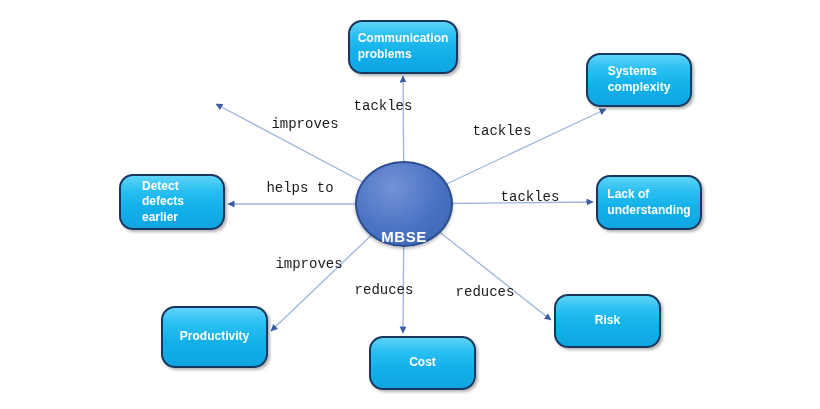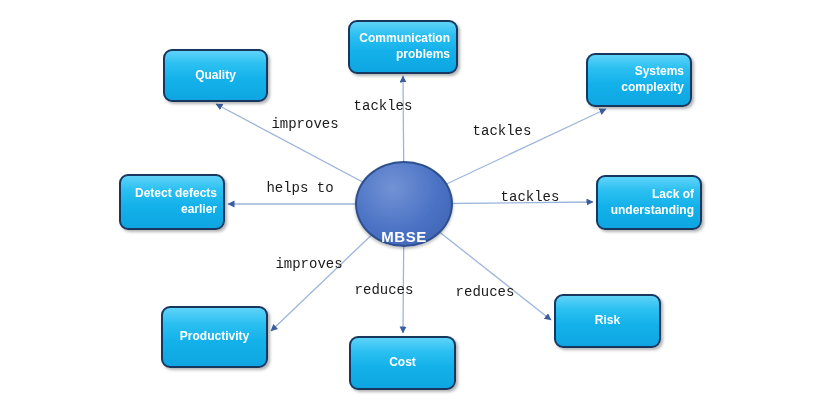--- a/index.html
+++ b/index.html
@@ -13,39 +13,39 @@
   }
   .edges-svg {
     position: absolute;
     left: 0; top: 0;
     width: 820px; height: 409px;
   }
   .node {
     position: absolute;
     box-sizing: border-box;
     border: 2px solid #17375e;
-    border-radius: 9px;
+    border-radius: 14px;
     background: linear-gradient(180deg, #5fd3f8 0%, #2cc0f1 26%, #13b1ea 58%, #0ea6e2 100%);
     box-shadow: 2px 2px 3px rgba(40,40,40,0.35);
     display: flex;
     align-items: center;
     justify-content: center;
-    text-align: right;
+    text-align: left;
     color: #ffffff;
     font-weight: bold;
     font-size: 12px;
     line-height: 1.3;
-    padding: 2px 6px;
+    padding: 2px 21px;
   }
   .node-quality        { left: 163px; top: 49px;  width: 105px; height: 53px; }
   .node-communication  { left: 348px; top: 20px;  width: 110px; height: 54px; }
   .node-systems        { left: 586px; top: 53px;  width: 106px; height: 54px; }
   .node-lack           { left: 596px; top: 175px; width: 106px; height: 55px; }
   .node-risk           { left: 554px; top: 294px; width: 107px; height: 54px; }
-  .node-cost           { left: 349px; top: 336px; width: 107px; height: 54px; }
+  .node-cost           { left: 369px; top: 336px; width: 107px; height: 54px; }
   .node-productivity   { left: 161px; top: 306px; width: 107px; height: 62px; }
   .node-detect         { left: 119px; top: 174px; width: 106px; height: 56px; }
   .center-node {
     position: absolute;
     left: 355px; top: 161px;
     width: 98px; height: 86px;
     box-sizing: border-box;
     border: 2.5px solid #2d4f8e;
     border-radius: 50%;
     background: radial-gradient(ellipse at 38% 30%, #7292d4 0%, #4a72c4 55%, #3c60ad 100%);
@@ -95,23 +95,20 @@
       <line x1="404" y1="204" x2="403" y2="333" marker-end="url(#arrow)"></line>
       <line x1="404" y1="204" x2="271" y2="331" marker-end="url(#arrow)"></line>
       <line x1="404" y1="204" x2="228" y2="204" marker-end="url(#arrow)"></line>
     </g>
   </svg>
 
   <div class="center-node">
     <span>MBSE</span>
   </div>
 
-  <div class="node node-quality">
-    <span>Quality</span>
-  </div>
   <div class="node node-communication">
     <span>Communication problems</span>
   </div>
   <div class="node node-systems">
     <span>Systems complexity</span>
   </div>
   <div class="node node-lack">
     <span>Lack of understanding</span>
   </div>
   <div class="node node-risk">

